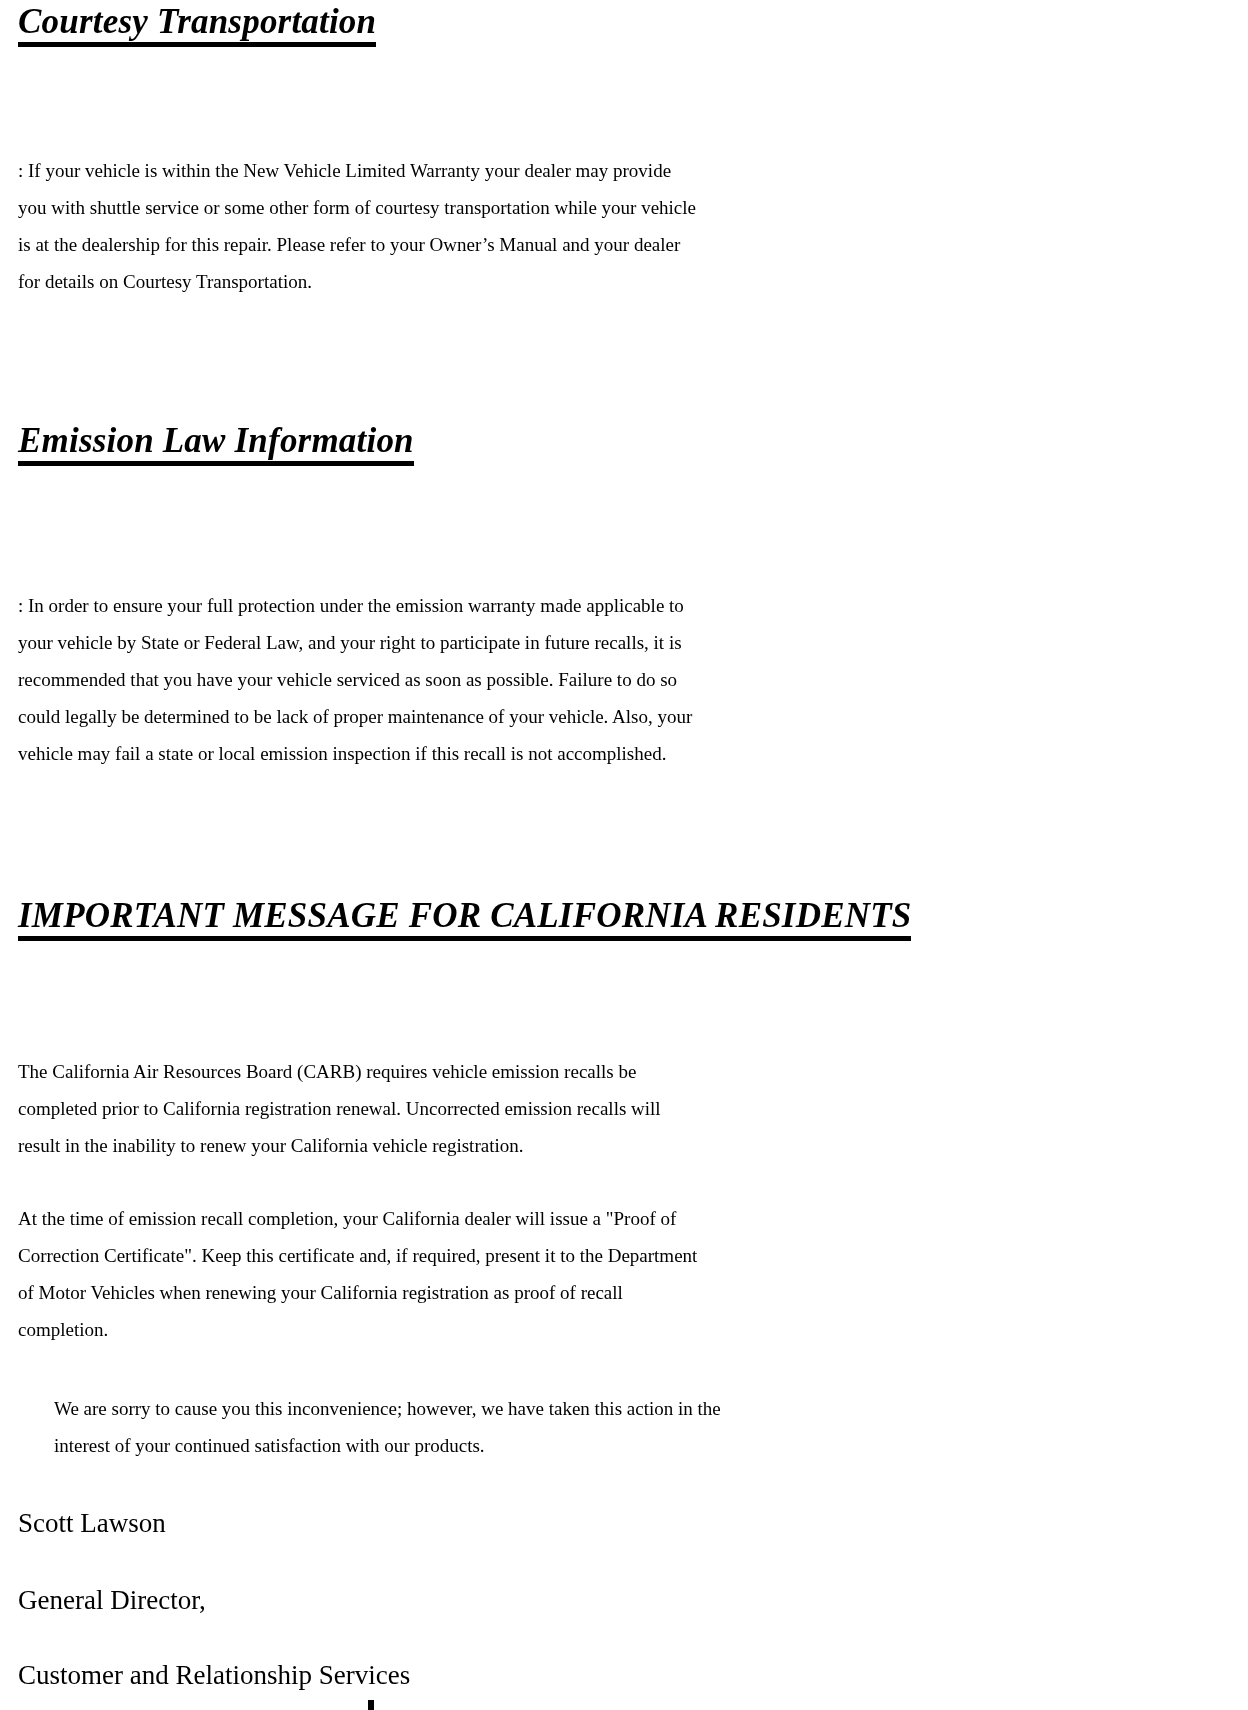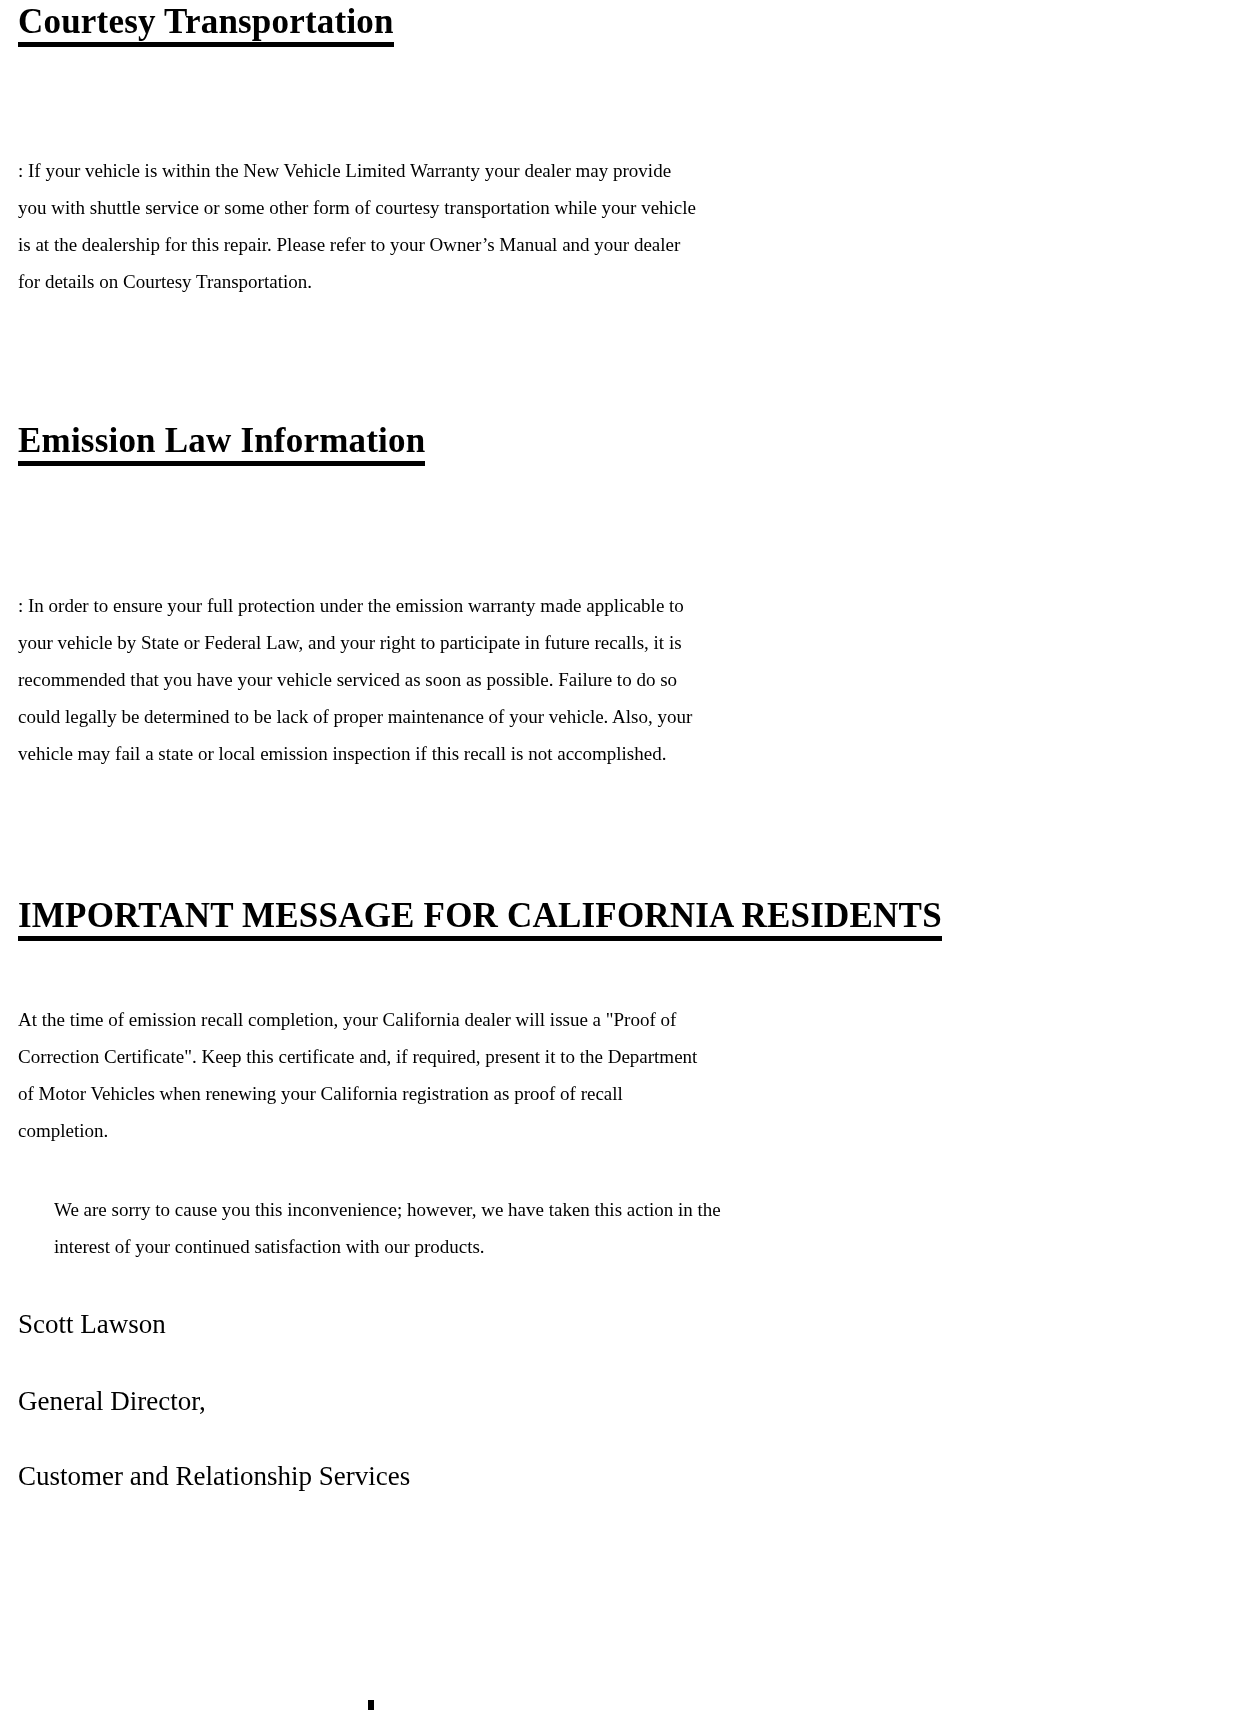--- a/index.html
+++ b/index.html
@@ -22,39 +22,40 @@
     font-size: 35px;
     font-weight: bold;
     line-height: 1.0;
     margin: 0;
     letter-spacing: 0.2px;
   }
   .hd .hd-text {
     display: inline-block;
     padding-bottom: 3px;
     border-bottom: 5px solid #000000;
+    font-style: italic;
   }
   .para {
     font-size: 19px;
     line-height: 37px;
     margin: 0;
     white-space: pre-line;
   }
   .sig-line {
     font-size: 27px;
     line-height: 37px;
     margin: 0;
   }
   #h1 { margin-top: 2px; }
   #p1 { margin-top: 105px; }
   #h2 { margin-top: 123px; }
   #p2 { margin-top: 121px; }
   #h3 { margin-top: 126px; }
   #p3 { margin-top: 112px; }
-  #p4 { margin-top: 60px; }
+  #p4 { margin-top: 36px; }
   #p5 { margin-top: 42px; margin-left: 36px; }
   #sig1 { margin-top: 41px; }
   #sig2 { margin-top: 40px; }
   #sig3 { margin-top: 38px; }
   .cutoff-artifact {
     position: absolute;
     left: 368px;
     top: 1700px;
     width: 6px;
     height: 10px;
@@ -82,20 +83,23 @@
   <p class="para" id="p2">: In order to ensure your full protection under the emission warranty made applicable to
 your vehicle by State or Federal Law, and your right to participate in future recalls, it is
 recommended that you have your vehicle serviced as soon as possible. Failure to do so
 could legally be determined to be lack of proper maintenance of your vehicle. Also, your
 vehicle may fail a state or local emission inspection if this recall is not accomplished.</p>
 
   <div class="hd" id="h3">
     <span class="hd-text">IMPORTANT MESSAGE FOR CALIFORNIA RESIDENTS</span>
   </div>
 
+  <p class="para" id="p3">The California Air Resources Board (CARB) requires vehicle emission recalls be
+completed prior to California registration renewal. Uncorrected emission recalls will
+result in the inability to renew your California vehicle registration.</p>
 
   <p class="para" id="p4">At the time of emission recall completion, your California dealer will issue a "Proof of
 Correction Certificate". Keep this certificate and, if required, present it to the Department
 of Motor Vehicles when renewing your California registration as proof of recall
 completion.</p>
 
   <p class="para" id="p5">We are sorry to cause you this inconvenience; however, we have taken this action in the
 interest of your continued satisfaction with our products.</p>
 
   <p class="sig-line" id="sig1">Scott Lawson</p>

